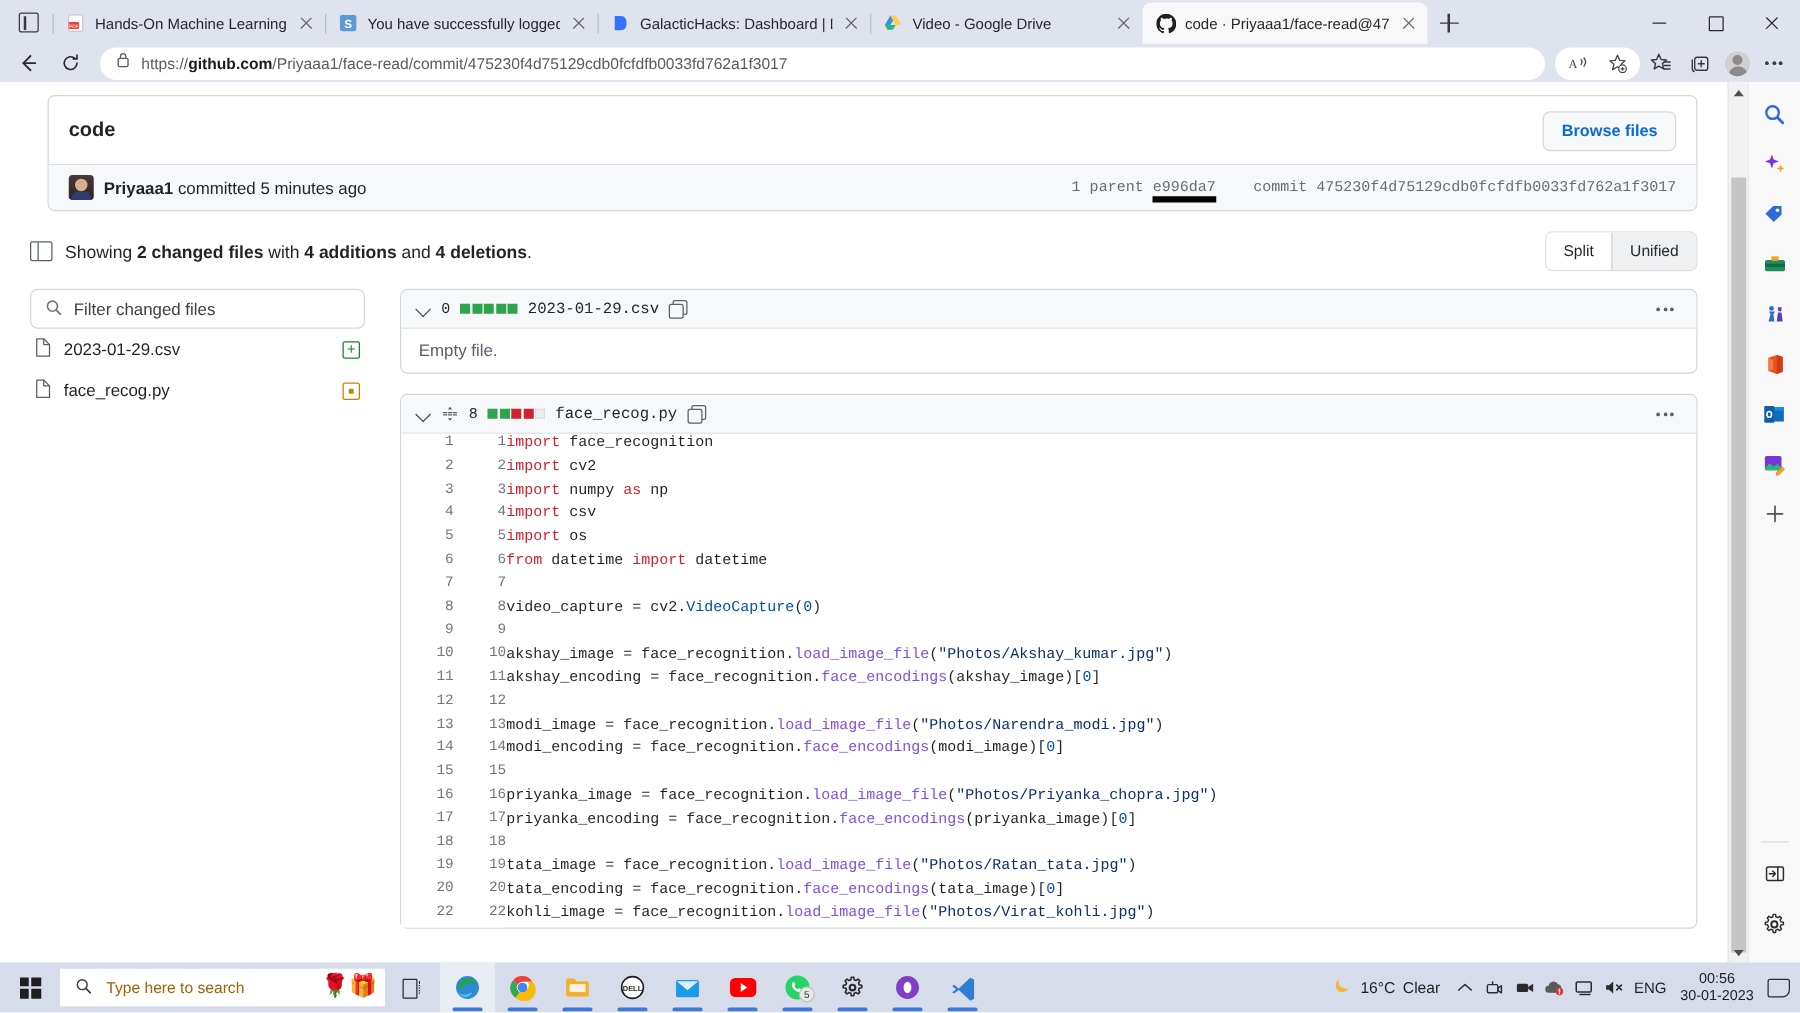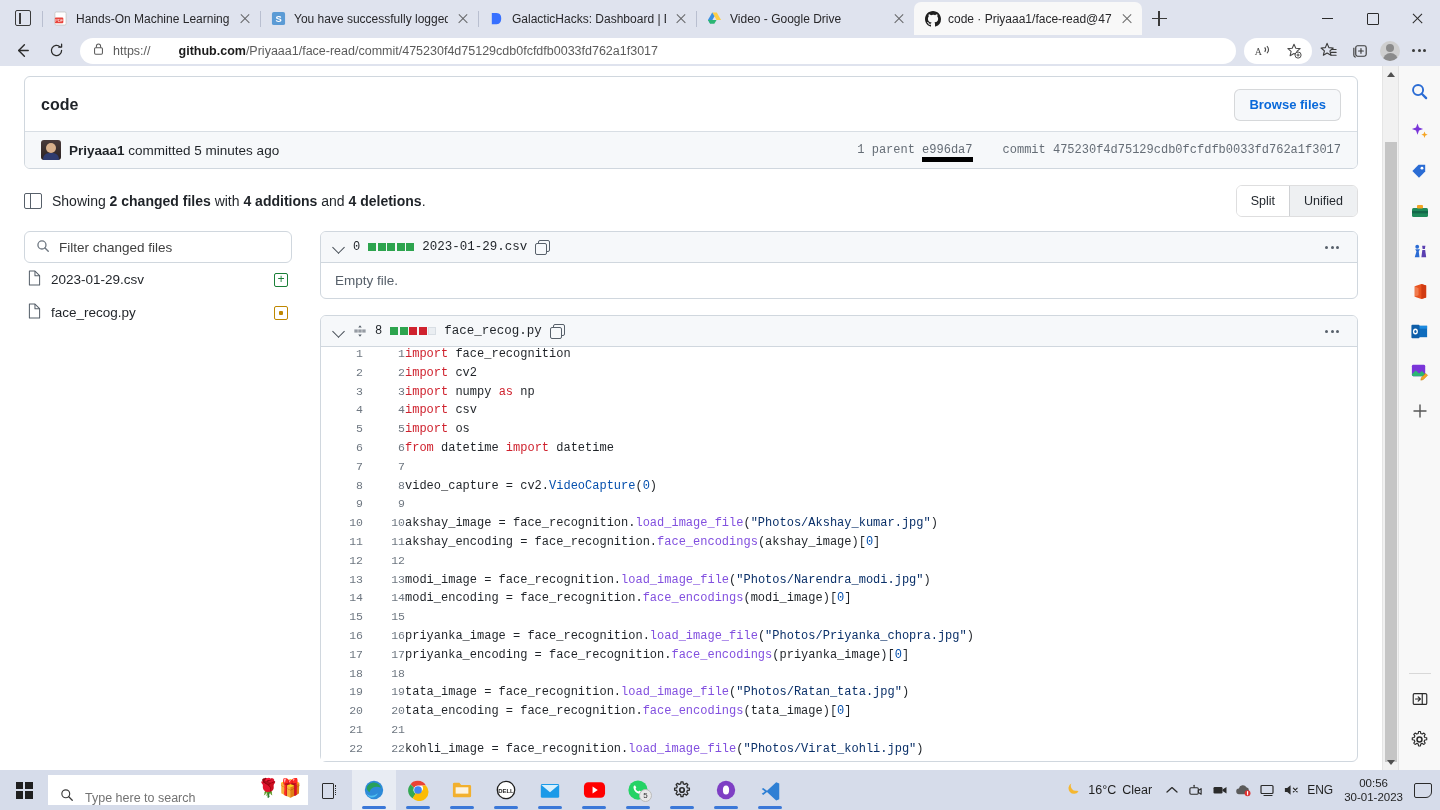--- a/index.html
+++ b/index.html
@@ -48,21 +48,21 @@
   .wc-close::after  { transform: rotate(-45deg); }
 
   .toolbar { height: 31px; display: flex; align-items: center; padding: 0 6px; gap: 2px; }
   .tb-btn { width: 32px; height: 28px; display:flex; align-items:center; justify-content:center; border-radius:4px; color:#2b2b2b; }
   .omnibox {
     flex: 1 1 auto; height: 26px; background: #fff; border-radius: 13px;
     display: flex; align-items: center; padding: 0 6px 0 12px; gap: 8px; margin: 0 6px;
     position: relative;
   }
   .omnibox .url { font-size: 12.5px; color: #5b5b5b; white-space: nowrap; overflow: hidden; }
-  .omnibox .url b { color: #1b1b1b; font-weight: 700; padding-left: 28px; }
+  .omnibox .url b { color: #1b1b1b; font-weight: 700; }
   .tb-right { display:flex; align-items:center; gap:0px; }
   .tb-right .pill { display:flex; align-items:center; background:#fff; border-radius: 13px; height:26px; padding:0 2px; }
   .avatar-btn { width:28px;height:28px;border-radius:50%;display:flex;align-items:center;justify-content:center;}
   .avatar-circle { width:20px;height:20px;border-radius:50%;background:#cfcfcf; position:relative; overflow:hidden;}
   .avatar-circle::before{content:"";position:absolute;width:8px;height:8px;border-radius:50%;background:#8b8b8b;left:6px;top:3px;}
   .avatar-circle::after{content:"";position:absolute;width:15px;height:9px;border-radius:8px 8px 0 0;background:#8b8b8b;left:2.5px;top:12px;}
   .dots-h { width: 30px; height: 28px; display:flex;align-items:center;justify-content:center; gap:2.5px; }
   .dots-h i { width:3px;height:3px;border-radius:50%;background:#3a3a3a;display:block; }
 
   
@@ -75,21 +75,21 @@
   .scroll-thumb { position:absolute; left:2px; width:12px; top:76px; height: 620px; background:#c5c5c5; border-radius:0; }
   .scroll-dn { position:absolute; bottom:0; left:0; right:0; height:16px; display:flex;align-items:center;justify-content:center; }
 
   .edgebar { width: 42px; background:#f8f8f8; border-left:1px solid #e3e3e3; display:flex; flex-direction:column; align-items:center; padding-top: 10px; }
   .eb-icon { width: 30px; height: 30px; margin-bottom: 10px; display:flex;align-items:center;justify-content:center; font-size: 17px; }
   .eb-spacer { flex: 1 1 auto; }
   .eb-divider { width: 22px; height:1px; background:#d8d8d8; margin: 6px 0 10px; }
 
   
   .gh { padding: 10px 24px 0 24px; font-size: 14px; color: #24292f; }
-  .commit-card { border:1px solid #d0d7de; border-radius:6px; background:#fff; margin-bottom: 16px; }
+  .commit-card { border:1px solid #d0d7de; border-radius:6px; background:#fff; margin-bottom: 16px; margin-left: 14px; }
   .cc-top { padding: 12px 16px 10px; }
   .cc-title { font-size: 16px; font-weight: 600; color:#1f2328; display:flex; align-items:center; }
   .browse-files {
     margin-left:auto; border:1px solid rgba(31,35,40,.15); background:#f6f8fa; color:#0969da;
     font-size: 13px; font-weight: 600; border-radius:6px; padding: 5px 14px; line-height: 20px;
   }
   .cc-branch { display:flex; align-items:center; gap:7px; font-size:12.5px; color:#1f2328; margin-top: 8px; }
   .cc-meta { border-top:1px solid #d8dee4; background:#f6f8fa; padding: 8px 16px; display:flex; align-items:center;
              border-radius: 0 0 5px 5px; }
   .cc-avatar { width:20px;height:20px;border-radius:3px; background: linear-gradient(#4a3b3b,#2b2222); margin-right:8px; position:relative; overflow:hidden;}
@@ -152,22 +152,22 @@
   .s  { color: #0a3069; }
   .n  { color: #0550ae; }
   .c  { color: #1f2328; }
   .cls{ color: #0550ae; }
 
   
   .taskbar { position:absolute; left:0; right:0; bottom:0; height:40px; background:#d6dcea; display:flex; align-items:center; }
   .tb-start { width:48px;height:40px;display:flex;align-items:center;justify-content:center; }
   .win-logo { width:17px;height:17px;display:grid;grid-template-columns:1fr 1fr;grid-template-rows:1fr 1fr;gap:2px; }
   .win-logo i { background:#1f1f1f; display:block; }
-  .tb-search { width: 260px; height: 30px; background:#fff; display:flex; align-items:flex-end; gap:11px; padding: 0 12px;
-               font-size: 12.5px; color:#737373; position:relative; }
+  .tb-search { width: 260px; height: 30px; background:#fff; display:flex; align-items:center; gap:11px; padding: 0 12px;
+               font-size: 12.5px; color:#a16207; position:relative; }
   .tb-search .gift { position:absolute; right: 6px; top: 2px; font-size: 18px; }
   .tb-taskview { width: 44px; height:40px; display:flex; align-items:center; justify-content:center; }
   .tv-icon { width:16px;height:14px; position:relative; }
   .tv-icon::before{content:"";position:absolute;left:0;top:0;width:10px;height:14px;border:1.4px solid #2b2b2b;border-radius:1px;}
   .tv-icon::after{content:"";position:absolute;right:0;top:2px;width:2px;height:10px;border-left:1.4px dotted #2b2b2b;}
   .tb-apps { display:flex; align-items:center; gap: 0px; }
   .tb-app { width:44px;height:40px;display:flex;align-items:center;justify-content:center; position:relative; font-size: 19px; }
   .tb-app.active { background: rgba(255,255,255,.45); }
   .tb-app .underline { position:absolute; bottom:1px; left:10px; right:10px; height:3px; background:#3b78d8; border-radius:2px; }
   .tb-app .wa-badge { position:absolute; right:8px; bottom:8px; width:13px;height:13px;border-radius:50%;background:#e8e8e8;
@@ -534,25 +534,20 @@
                       <td class="ln">19</td>
                       <td class="ln">19</td>
                       <td class="code"><span class="c">tata_image = face_recognition.</span><span class="fn">load_image_file</span><span class="c">(</span><span class="s">"Photos/Ratan_tata.jpg"</span><span class="c">)</span></td>
                     </tr>
                     <tr>
                       <td class="ln">20</td>
                       <td class="ln">20</td>
                       <td class="code"><span class="c">tata_encoding = face_recognition.</span><span class="fn">face_encodings</span><span class="c">(tata_image)[</span><span class="n">0</span><span class="c">]</span></td>
                     </tr>
                     <tr>
-                      <td class="ln">21</td>
-                      <td class="ln">21</td>
-                      <td class="code"><span class="c"></span></td>
-                    </tr>
-                    <tr>
                       <td class="ln">22</td>
                       <td class="ln">22</td>
                       <td class="code"><span class="c">kohli_image = face_recognition.</span><span class="fn">load_image_file</span><span class="c">(</span><span class="s">"Photos/Virat_kohli.jpg"</span><span class="c">)</span></td>
                     </tr>
                   </tbody>
               </table>
             </div>
 
           </div>
         </div>

